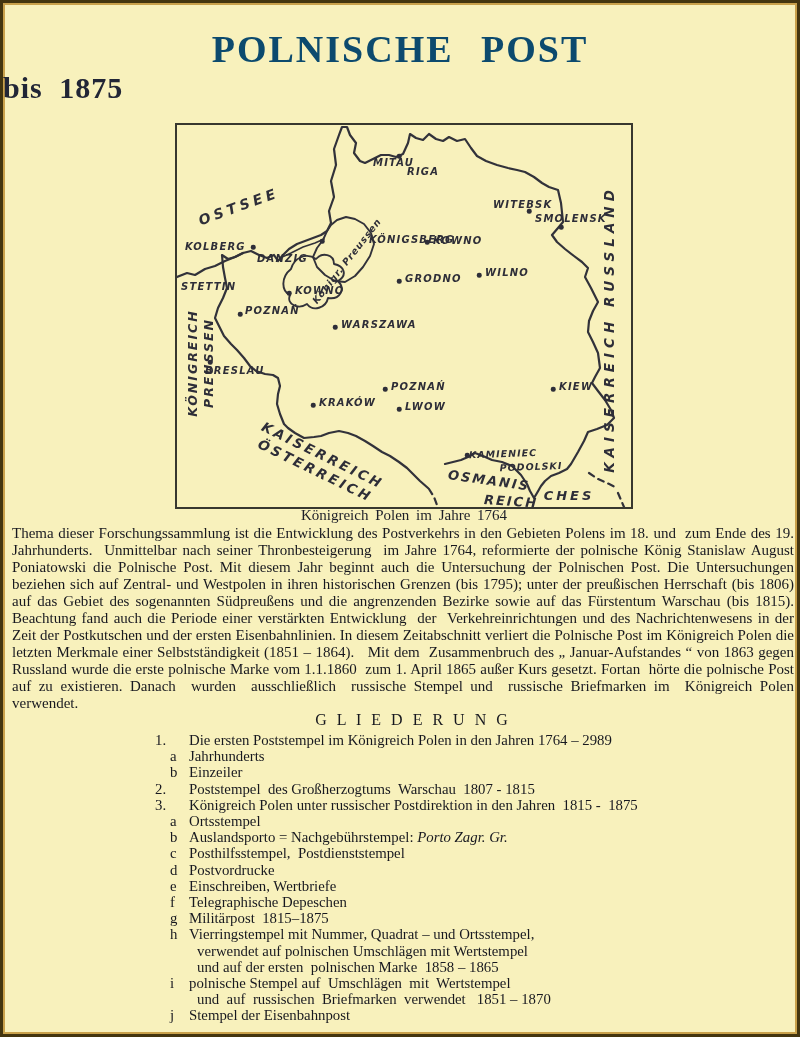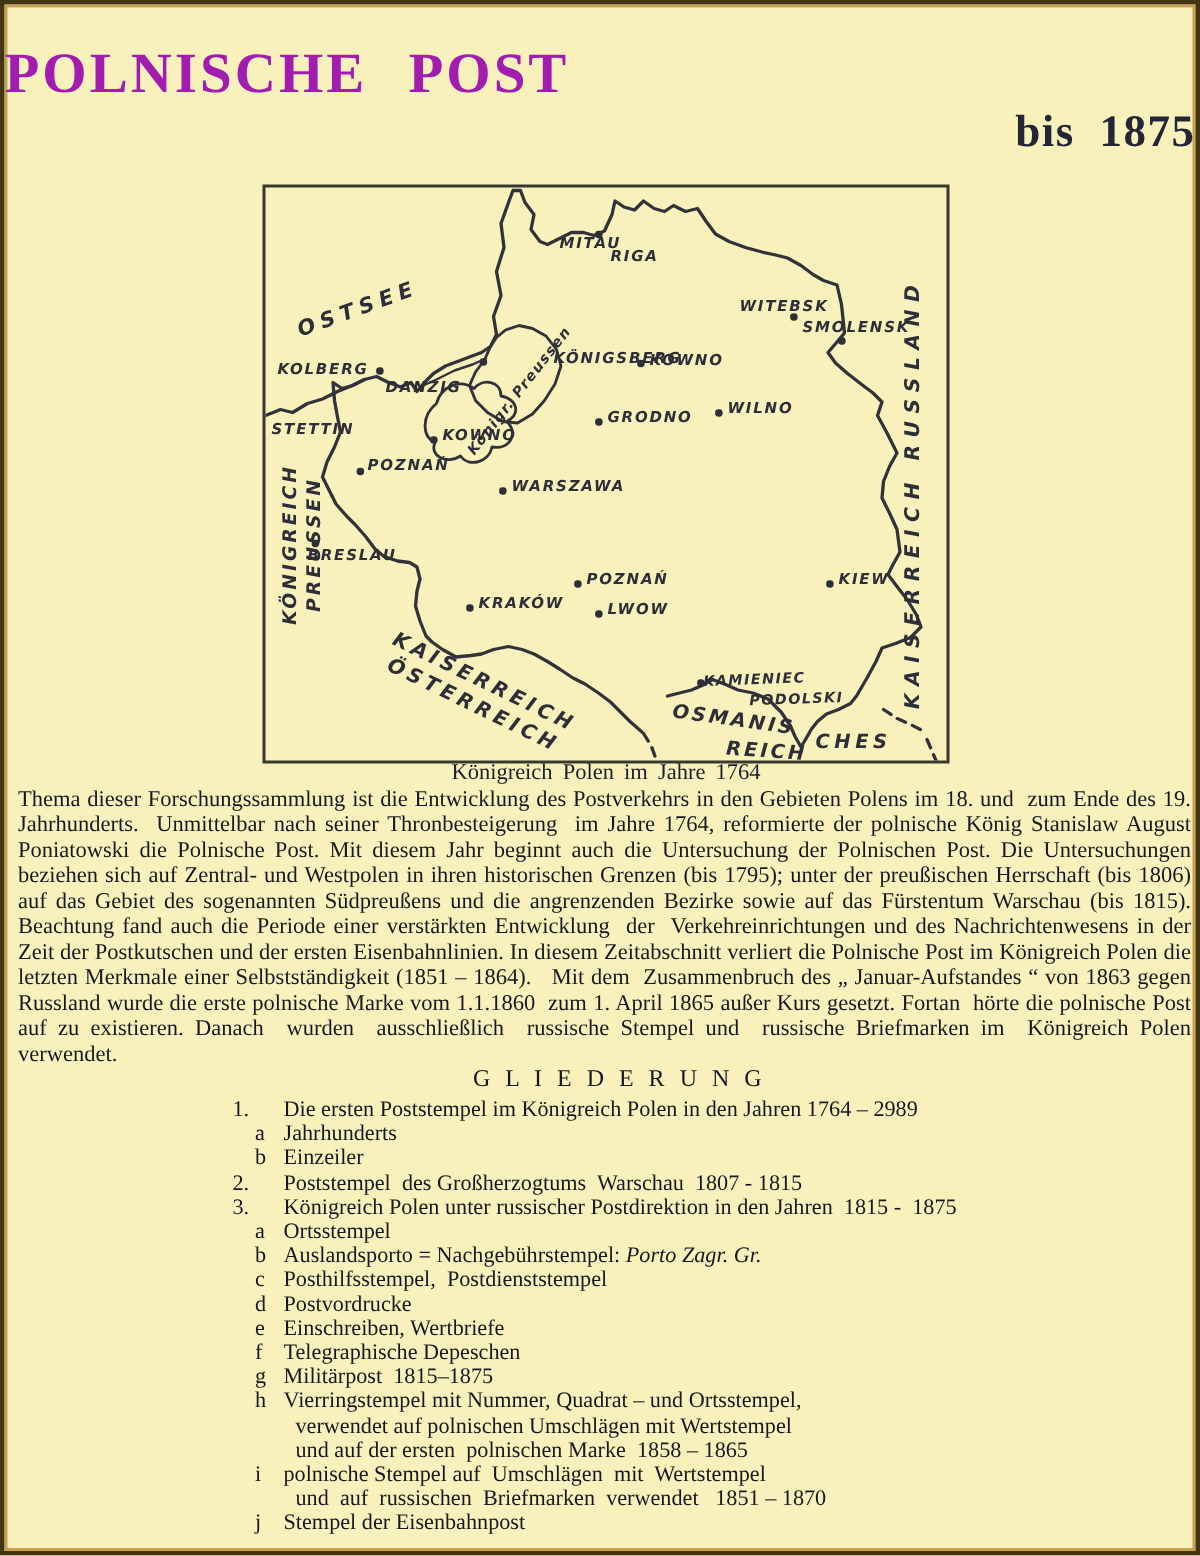--- a/index.html
+++ b/index.html
@@ -8,26 +8,26 @@
     background:#f8f1bc;
     border:3px solid #43350f;
     box-shadow:inset 0 0 0 2px #c9a14b;
     box-sizing:border-box;
     overflow:hidden;
     font-family:"Liberation Serif", serif;
     color:#1e2029;
   }
   .title{
     position:absolute;top:24px;left:0;width:100%;
-    text-align:left;font-weight:bold;font-size:38px;
-    letter-spacing:2px;word-spacing:16px;color:#a21caf;
+    text-align:center;font-weight:bold;font-size:38px;
+    letter-spacing:2px;word-spacing:16px;color:#0c4a6e;
   }
   .subtitle{
     position:absolute;top:68px;left:0;width:100%;
-    text-align:right;font-weight:bold;font-size:30px;
+    text-align:left;font-weight:bold;font-size:30px;
     letter-spacing:1px;word-spacing:8px;color:#222636;
   }
   .map{
     position:absolute;left:172px;top:120px;width:458px;height:386px;
     border:2px solid #38382f;box-sizing:border-box;
   }
   .map svg{position:absolute;left:0;top:0;}
   .city{
     position:absolute;
     font-family:"DejaVu Sans", sans-serif;

